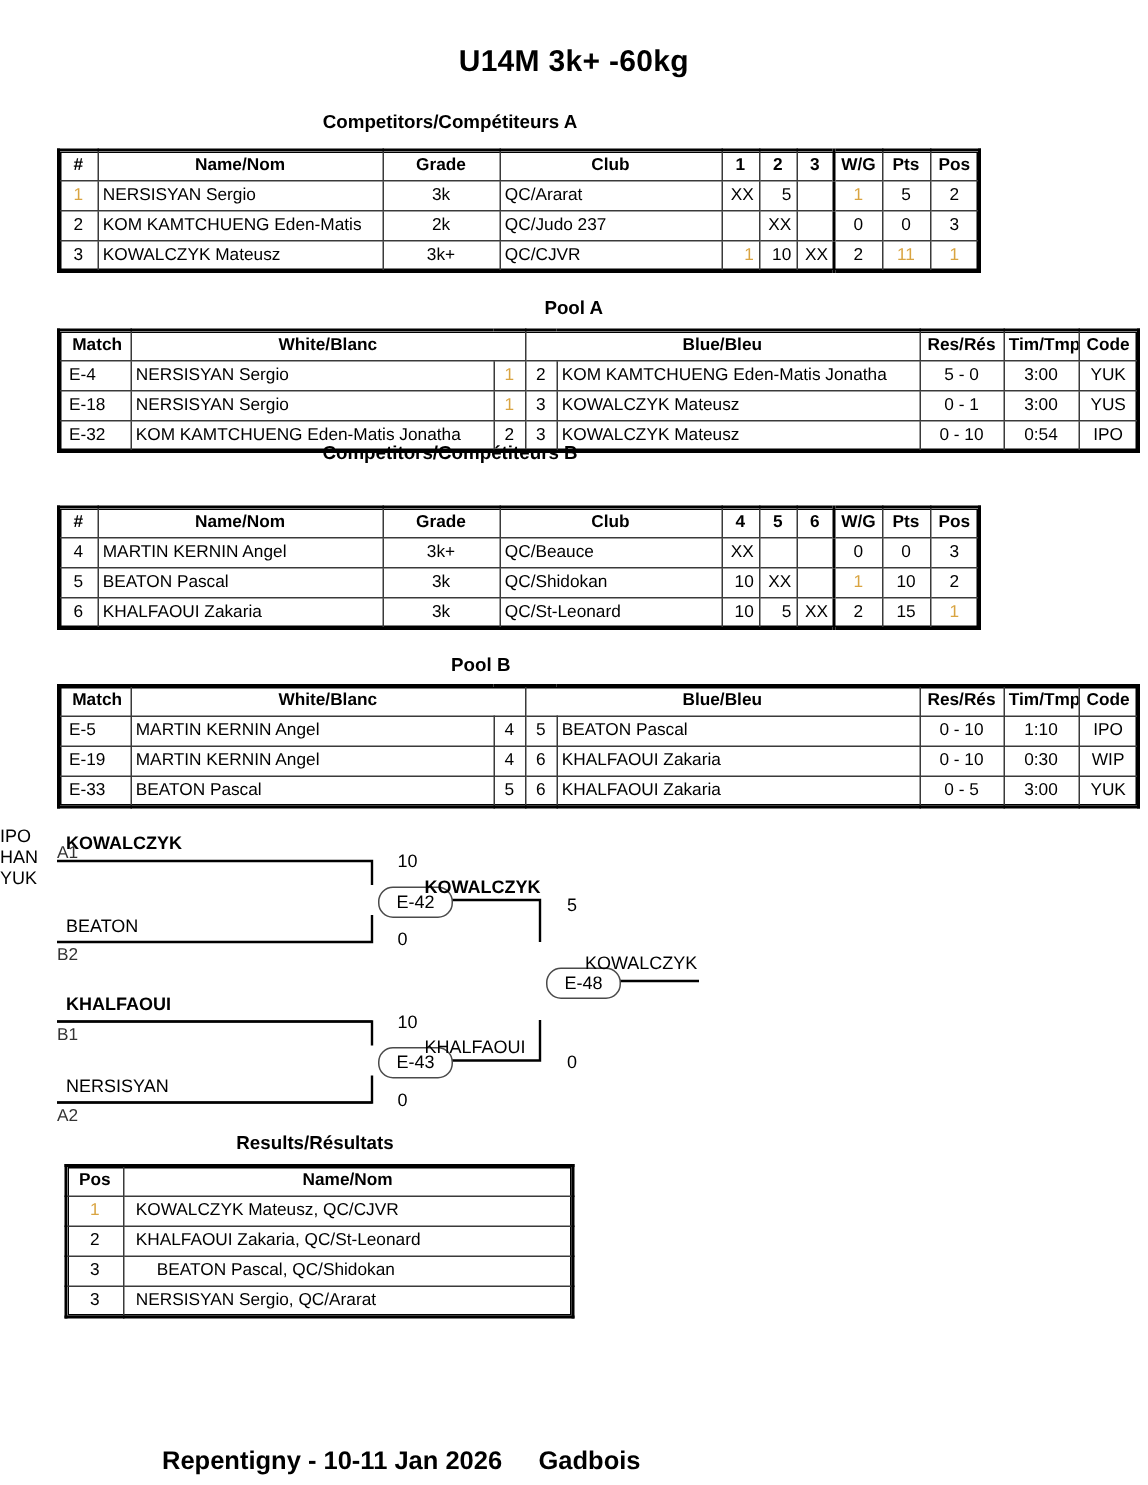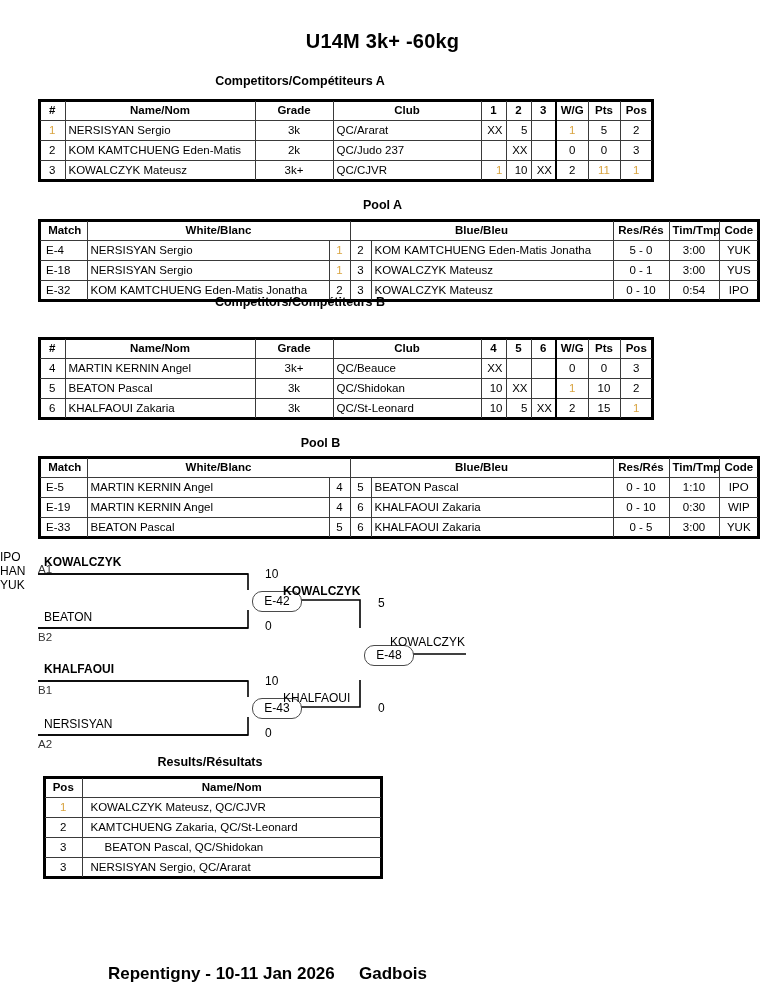--- a/index.html
+++ b/index.html
@@ -433,21 +433,21 @@
         <th class="c">Name/Nom</th>
       </tr>
     </thead>
     <tbody>
       <tr>
         <td class="c one">1</td>
         <td class="l" style="padding-left:8px;">KOWALCZYK Mateusz, QC/CJVR</td>
       </tr>
       <tr>
         <td class="c">2</td>
-        <td class="l" style="padding-left:8px;">KAMTCHUENG Zakaria, QC/St-Leonard</td>
+        <td class="l" style="padding-left:8px;">KHALFAOUI Zakaria, QC/St-Leonard</td>
       </tr>
       <tr>
         <td class="c">3</td>
         <td class="l" style="padding-left:22px;">BEATON Pascal, QC/Shidokan</td>
       </tr>
       <tr>
         <td class="c">3</td>
         <td class="l" style="padding-left:8px;">NERSISYAN Sergio, QC/Ararat</td>
       </tr>
     </tbody>

